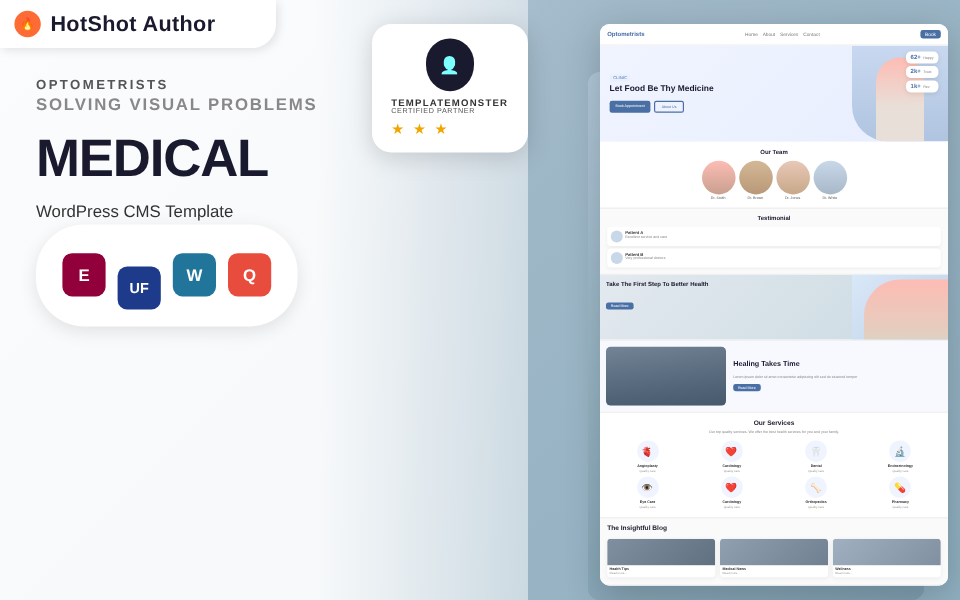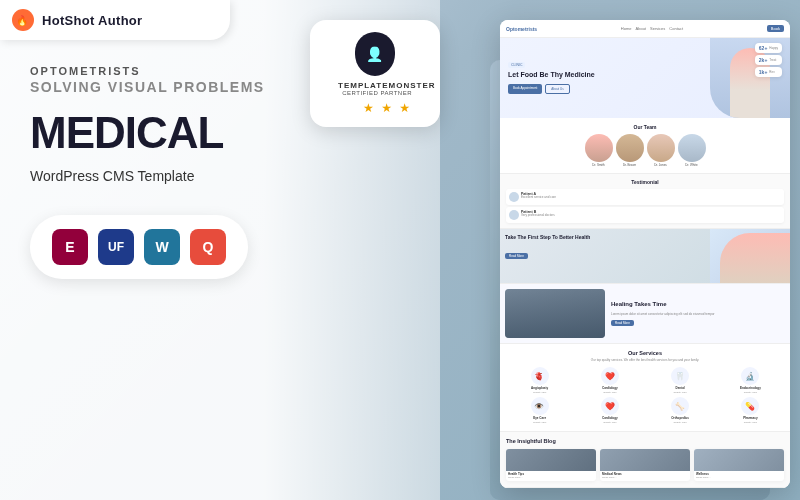--- a/index.html
+++ b/index.html
@@ -73,21 +73,21 @@
       border-radius: 50%;
       display: flex;
       align-items: center;
       justify-content: center;
       font-size: 10px;
       color: white;
       flex-shrink: 0;
     }
 
     .header-title {
-      font-size: 13px;
+      font-size: 18px;
       font-weight: 700;
       color: #1a1a2e;
       letter-spacing: 0.3px;
     }
 
     
     .main-content {
       position: absolute;
       top: 0; left: 0;
       width: 500px;
@@ -124,21 +124,20 @@
       line-height: 1;
       letter-spacing: -1px;
       margin-bottom: 12px;
       text-transform: uppercase;
     }
 
     .description {
       font-size: 14px;
       color: #333;
       font-weight: 500;
-      margin-bottom: 28px;
       line-height: 1.4;
     }
 
     
     .plugin-icons {
       display: flex;
       gap: 10px;
       align-items: center;
       background: white;
       padding: 14px 22px;
@@ -153,34 +152,34 @@
       border-radius: 8px;
       display: flex;
       align-items: center;
       justify-content: center;
       font-size: 18px;
       font-weight: 900;
       color: white;
     }
 
     .plugin-icon.elementor { background: #92003b; font-size: 14px; }
-    .plugin-icon.uf { background: #1e3a8a; font-size: 12px; }
+    .plugin-icon.uf { background: #1e3a8a; font-size: 12px; margin-top: 21px; }
     .plugin-icon.wp { background: #21759b; font-size: 14px; }
     .plugin-icon.ql { background: #e74c3c; font-size: 14px; }
 
     
     .tm-badge {
       position: absolute;
       top: 20px;
       left: 310px;
       z-index: 10;
       background: white;
       border-radius: 16px;
-      padding: 12px 28px;
-      text-align: right;
+      padding: 12px 16px;
+      text-align: left;
       box-shadow: 0 4px 20px rgba(0,0,0,0.15);
       width: 130px;
     }
 
     .tm-shield {
       width: 40px;
       height: 44px;
       background: #1a1a2e;
       border-radius: 20px 20px 50% 50%;
       margin: 0 auto 5px;

